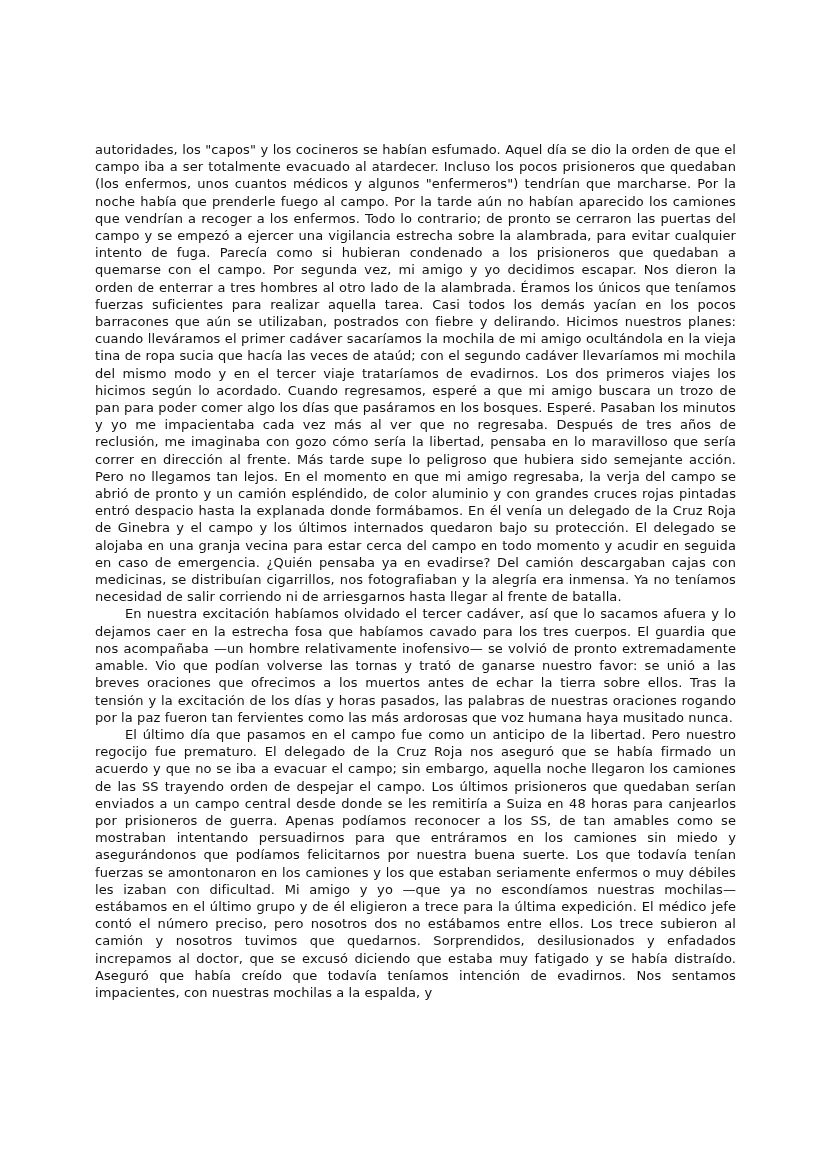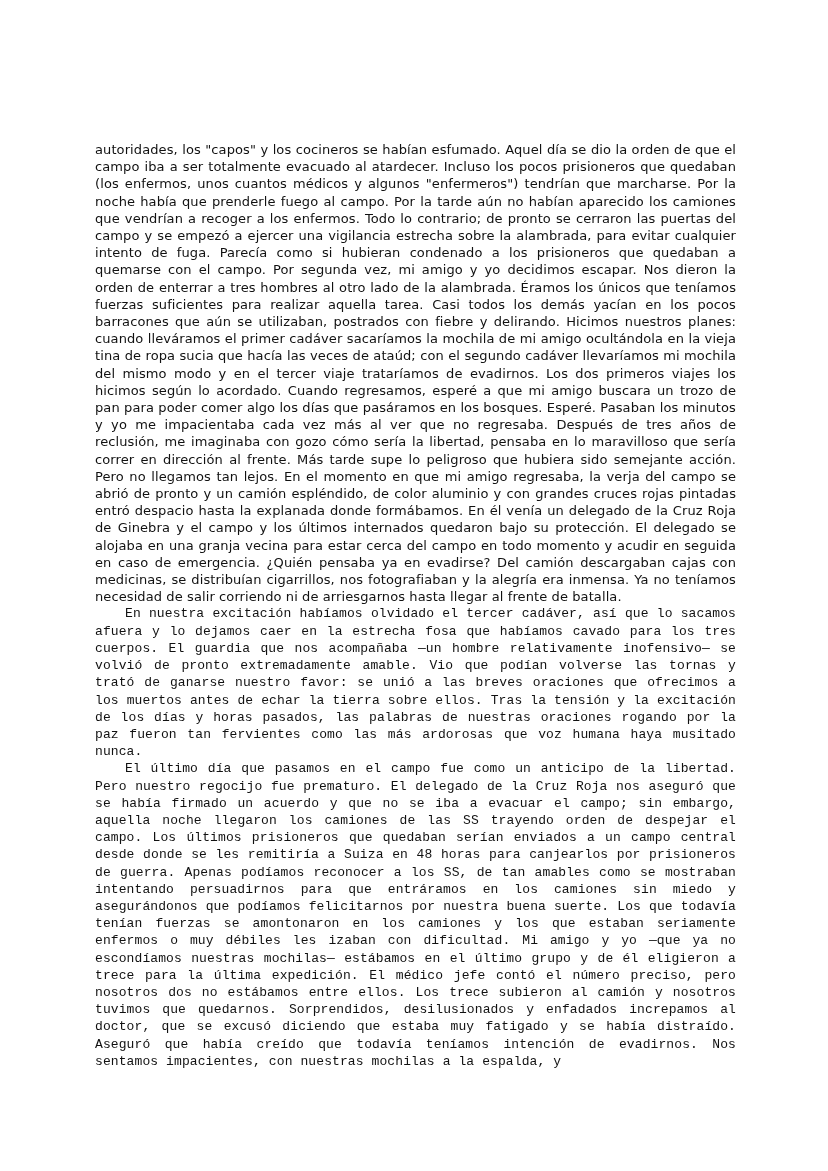--- a/index.html
+++ b/index.html
@@ -23,21 +23,20 @@
   .page p {
     margin: 0;
     font-size: 13px;
     line-height: 17.2px;
     color: #111111;
     text-align: justify;
     letter-spacing: 0.1px;
   }
   .page p.indent {
     text-indent: 30px;
-    font-family: Liberation Mono, monospace;
   }
 </style>
 </head>
 <body>
 
 <div class="page">
   <p>autoridades, los "capos" y los cocineros se habían esfumado. Aquel día se dio la orden de que el campo iba a ser totalmente evacuado al atardecer. Incluso los pocos prisioneros que quedaban (los enfermos, unos cuantos médicos y algunos "enfermeros") tendrían que marcharse. Por la noche había que prenderle fuego al campo. Por la tarde aún no habían aparecido los camiones que vendrían a recoger a los enfermos. Todo lo contrario; de pronto se cerraron las puertas del campo y se empezó a ejercer una vigilancia estrecha sobre la alambrada, para evitar cualquier intento de fuga. Parecía como si hubieran condenado a los prisioneros que quedaban a quemarse con el campo. Por segunda vez, mi amigo y yo decidimos escapar. Nos dieron la orden de enterrar a tres hombres al otro lado de la alambrada. Éramos los únicos que teníamos fuerzas suficientes para realizar aquella tarea. Casi todos los demás yacían en los pocos barracones que aún se utilizaban, postrados con fiebre y delirando. Hicimos nuestros planes: cuando lleváramos el primer cadáver sacaríamos la mochila de mi amigo ocultándola en la vieja tina de ropa sucia que hacía las veces de ataúd; con el segundo cadáver llevaríamos mi mochila del mismo modo y en el tercer viaje trataríamos de evadirnos. Los dos primeros viajes los hicimos según lo acordado. Cuando regresamos, esperé a que mi amigo buscara un trozo de pan para poder comer algo los días que pasáramos en los bosques. Esperé. Pasaban los minutos y yo me impacientaba cada vez más al ver que no regresaba. Después de tres años de reclusión, me imaginaba con gozo cómo sería la libertad, pensaba en lo maravilloso que sería correr en dirección al frente. Más tarde supe lo peligroso que hubiera sido semejante acción. Pero no llegamos tan lejos. En el momento en que mi amigo regresaba, la verja del campo se abrió de pronto y un camión espléndido, de color aluminio y con grandes cruces rojas pintadas entró despacio hasta la explanada donde formábamos. En él venía un delegado de la Cruz Roja de Ginebra y el campo y los últimos internados quedaron bajo su protección. El delegado se alojaba en una granja vecina para estar cerca del campo en todo momento y acudir en seguida en caso de emergencia. ¿Quién pensaba ya en evadirse? Del camión descargaban cajas con medicinas, se distribuían cigarrillos, nos fotografiaban y la alegría era inmensa. Ya no teníamos necesidad de salir corriendo ni de arriesgarnos hasta llegar al frente de batalla.</p>
   <p class="indent">En nuestra excitación habíamos olvidado el tercer cadáver, así que lo sacamos afuera y lo dejamos caer en la estrecha fosa que habíamos cavado para los tres cuerpos. El guardia que nos acompañaba —un hombre relativamente inofensivo— se volvió de pronto extremadamente amable. Vio que podían volverse las tornas y trató de ganarse nuestro favor: se unió a las breves oraciones que ofrecimos a los muertos antes de echar la tierra sobre ellos. Tras la tensión y la excitación de los días y horas pasados, las palabras de nuestras oraciones rogando por la paz fueron tan fervientes como las más ardorosas que voz humana haya musitado nunca.</p>
   <p class="indent">El último día que pasamos en el campo fue como un anticipo de la libertad. Pero nuestro regocijo fue prematuro. El delegado de la Cruz Roja nos aseguró que se había firmado un acuerdo y que no se iba a evacuar el campo; sin embargo, aquella noche llegaron los camiones de las SS trayendo orden de despejar el campo. Los últimos prisioneros que quedaban serían enviados a un campo central desde donde se les remitiría a Suiza en 48 horas para canjearlos por prisioneros de guerra. Apenas podíamos reconocer a los SS, de tan amables como se mostraban intentando persuadirnos para que entráramos en los camiones sin miedo y asegurándonos que podíamos felicitarnos por nuestra buena suerte. Los que todavía tenían fuerzas se amontonaron en los camiones y los que estaban seriamente enfermos o muy débiles les izaban con dificultad. Mi amigo y yo —que ya no escondíamos nuestras mochilas— estábamos en el último grupo y de él eligieron a trece para la última expedición. El médico jefe contó el número preciso, pero nosotros dos no estábamos entre ellos. Los trece subieron al camión y nosotros tuvimos que quedarnos. Sorprendidos, desilusionados y enfadados increpamos al doctor, que se excusó diciendo que estaba muy fatigado y se había distraído. Aseguró que había creído que todavía teníamos intención de evadirnos. Nos sentamos impacientes, con nuestras mochilas a la espalda, y</p>
 </div>

